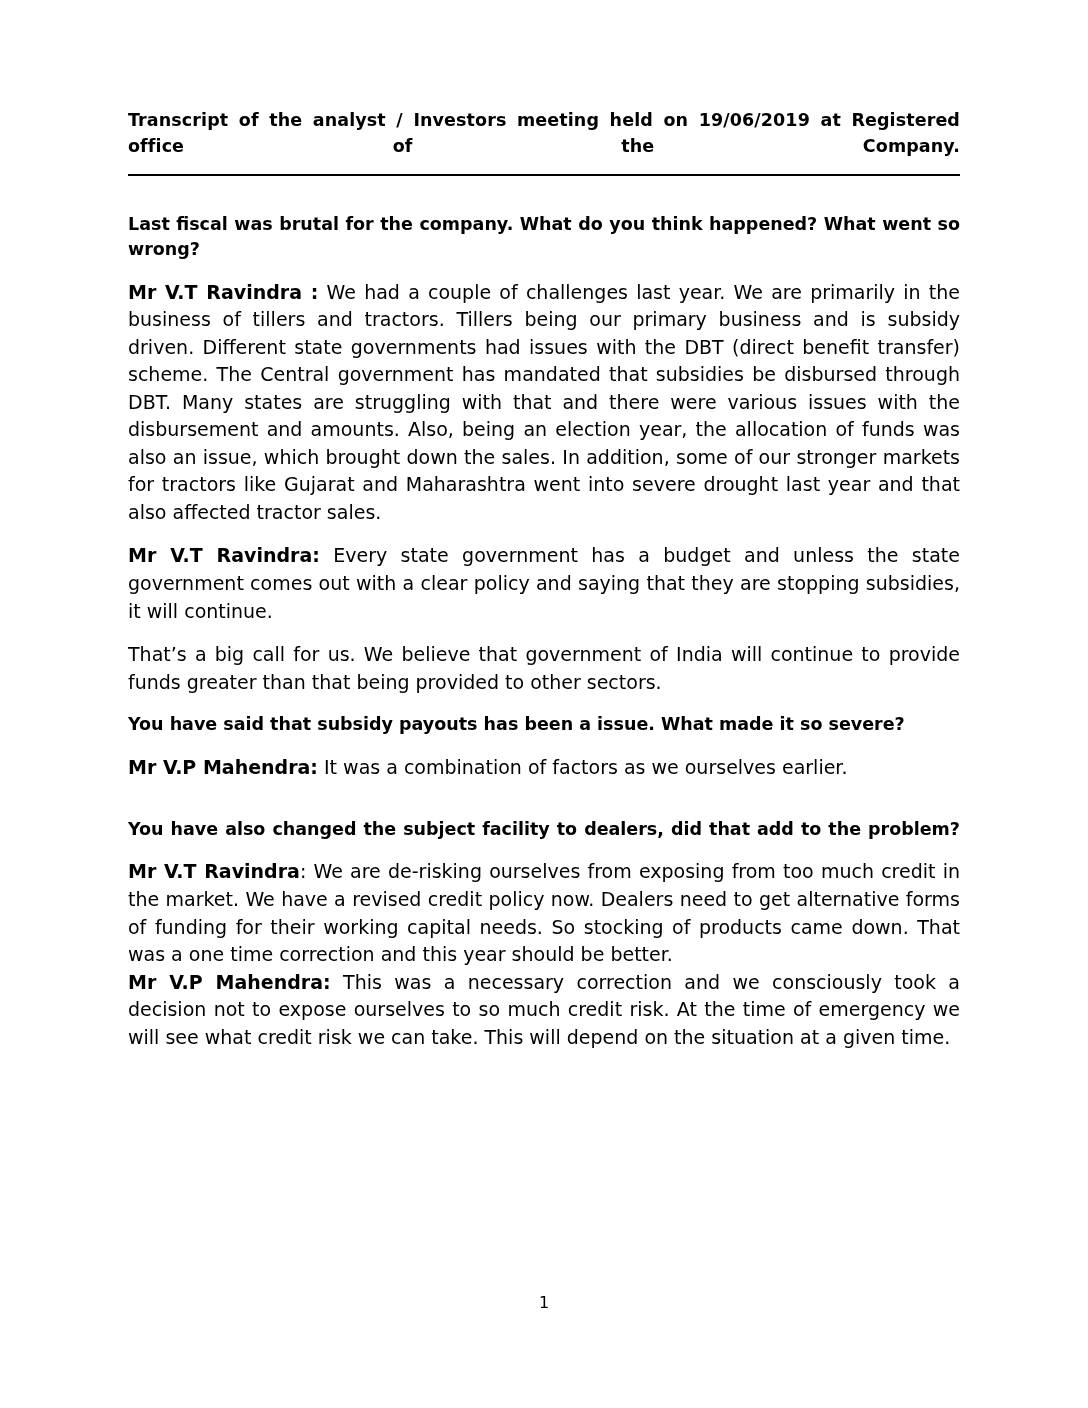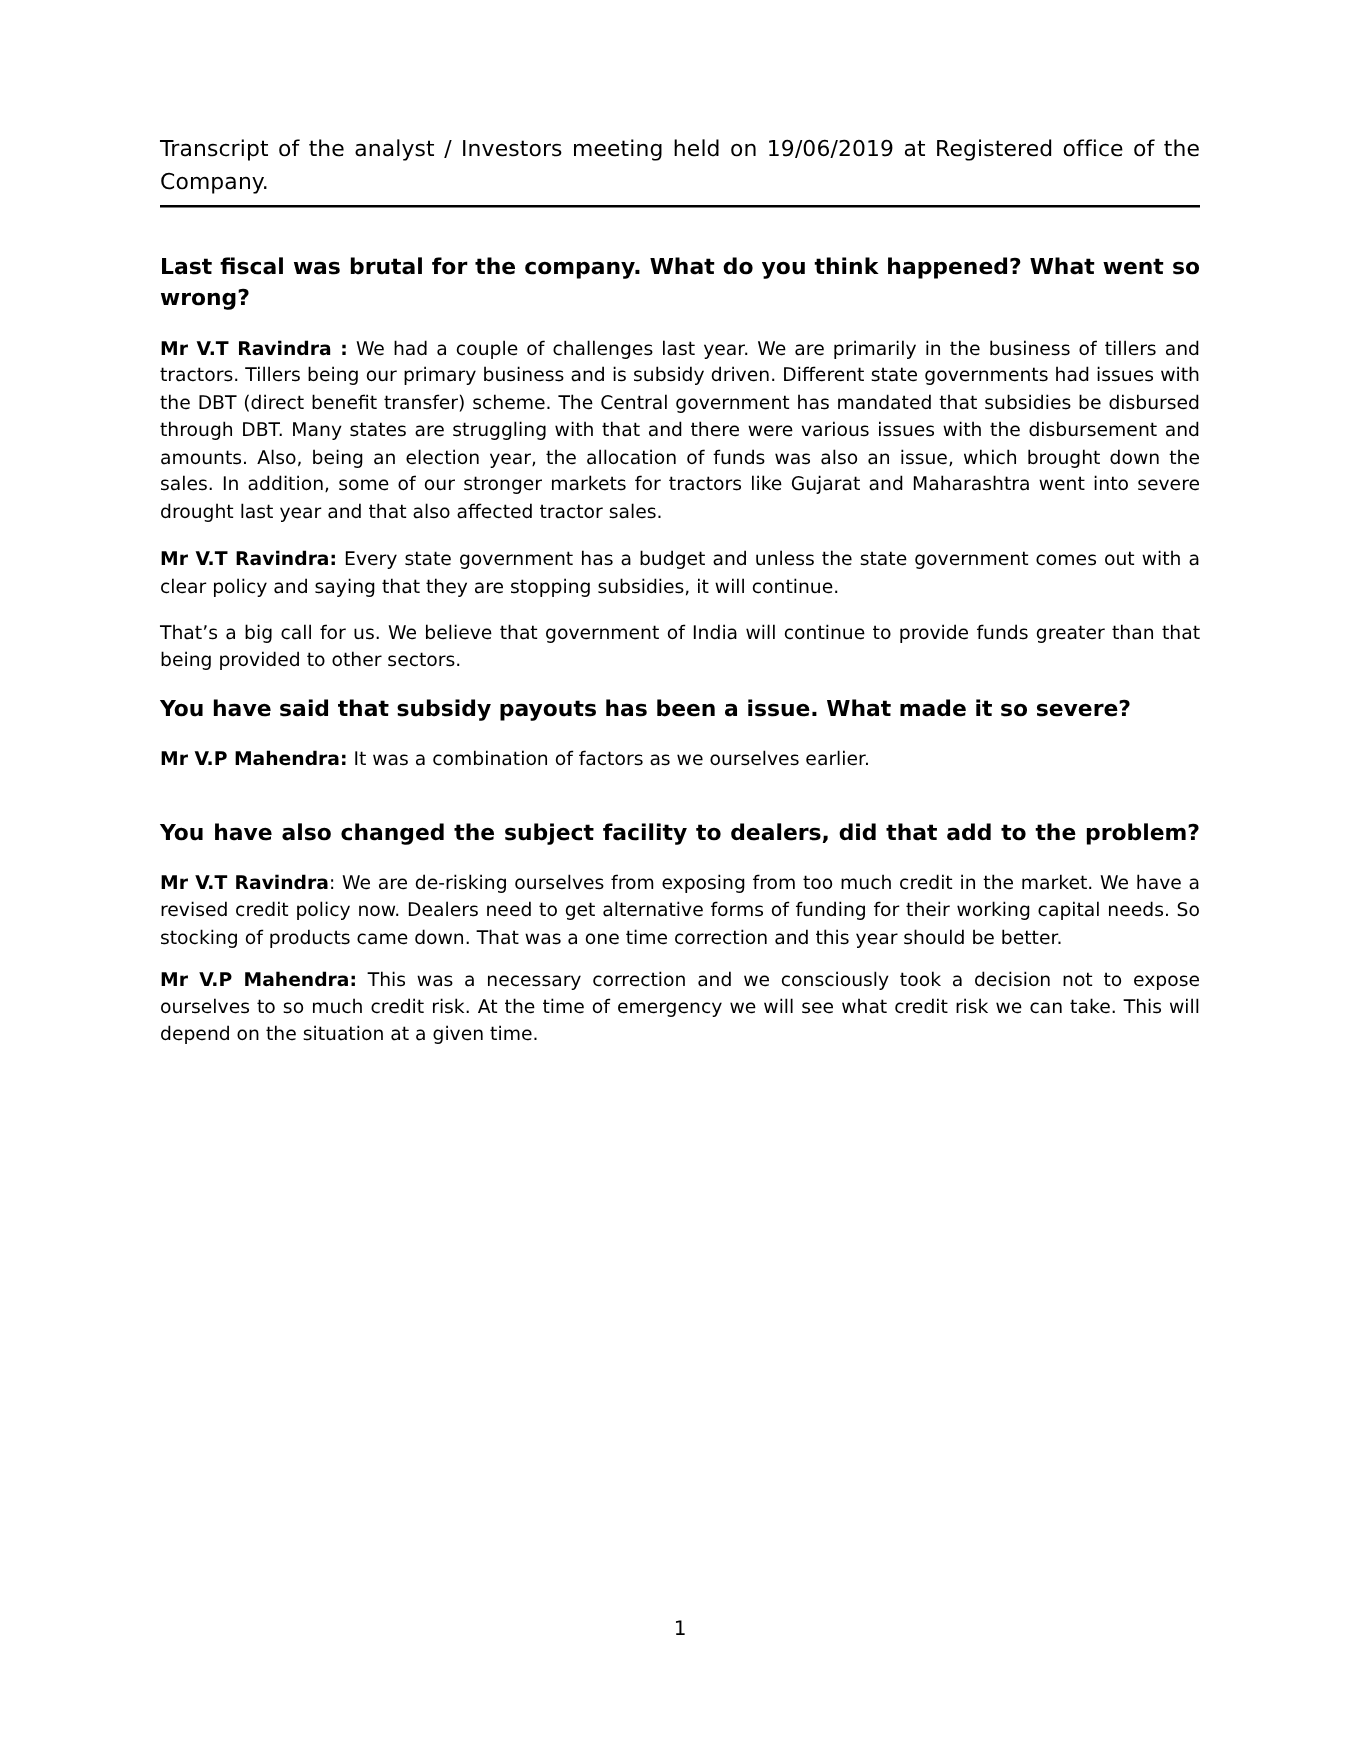--- a/index.html
+++ b/index.html
@@ -15,49 +15,49 @@
   }
   .page {
     position: relative;
     width: 1088px;
     height: 1408px;
     box-sizing: border-box;
     padding: 108px 128px 0 128px;
     background: #ffffff;
   }
   .doc-title {
-    font-weight: normal;
+    font-weight: bold;
     font-size: 17.5px;
     line-height: 1.48;
     text-align: justify;
     text-align-last: justify;
     border-bottom: 2px solid #000;
-    padding-bottom: 4px;
+    padding-bottom: 14px;
     margin: 0 0 20px 0;
     letter-spacing: 0.1px;
   }
   .q {
     font-weight: bold;
     font-size: 17.5px;
     line-height: 1.45;
     text-align: justify;
     margin: 0 0 16px 0;
   }
   .q.justify-last {
     text-align-last: justify;
     margin-top: 36px;
   }
   .a {
-    font-size: 15px;
+    font-size: 19px;
     line-height: 1.45;
     text-align: justify;
     margin: 0 0 16px 0;
   }
   .a.tight {
-    margin-bottom: 12px;
+    margin-bottom: 0;
   }
   .a .spk {
     font-weight: bold;
   }
   .page-number {
     position: absolute;
     left: 0;
     right: 0;
     bottom: 96px;
     text-align: center;

